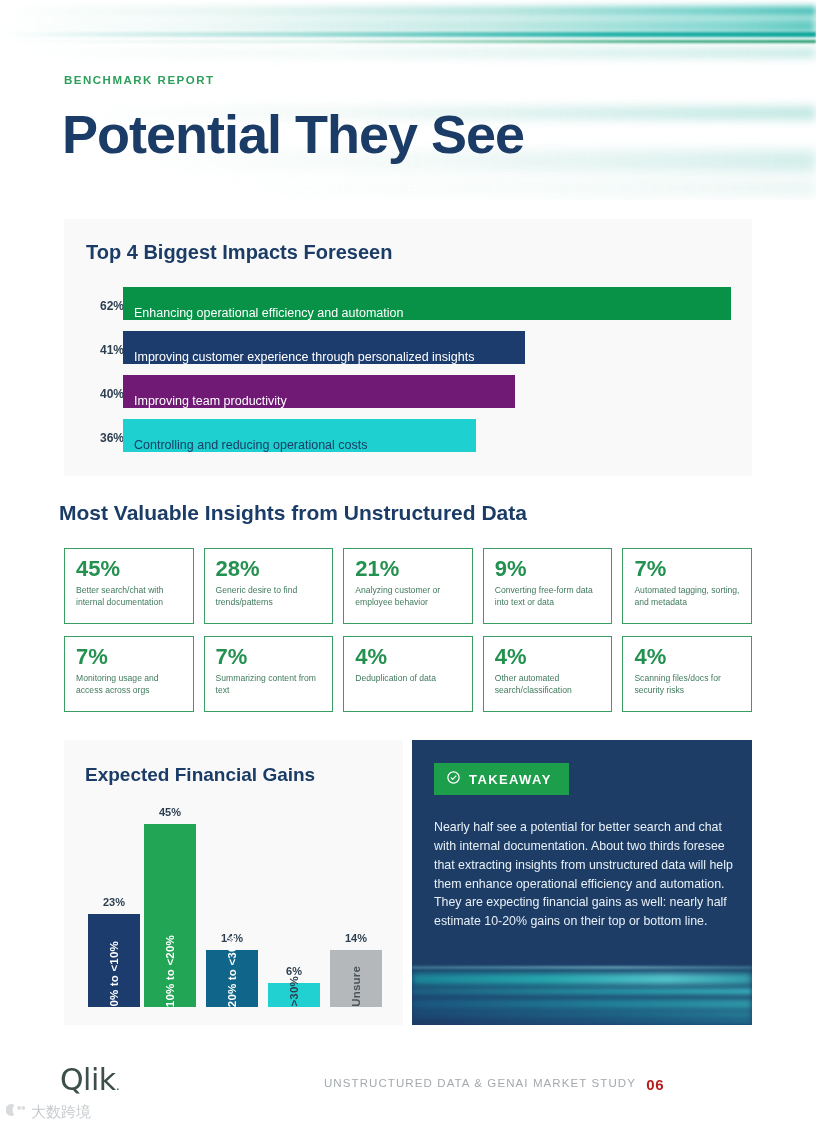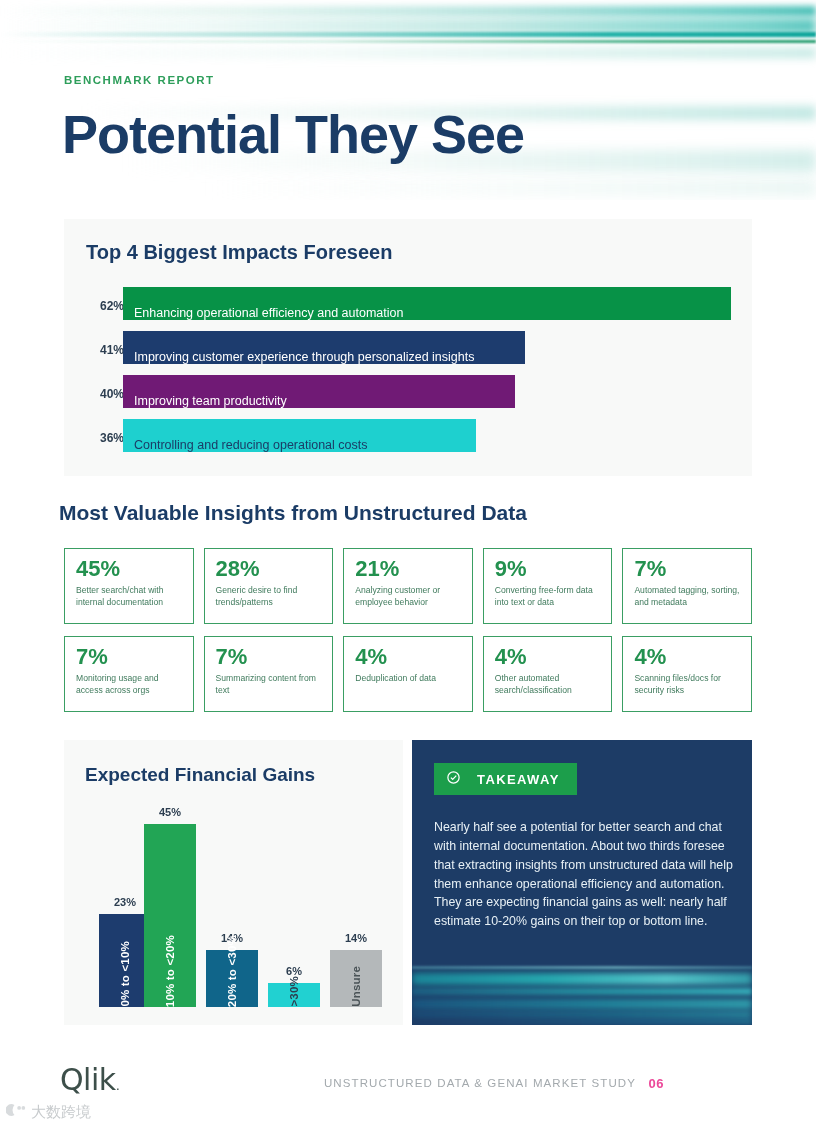--- a/index.html
+++ b/index.html
@@ -142,21 +142,21 @@
   .tk1 { bottom: 56px; height: 3px; background: linear-gradient(90deg, rgba(120,215,225,.35), rgba(150,230,235,.55) 60%, rgba(120,215,225,.3)); filter: blur(1px); }
   .tk2 { bottom: 40px; height: 12px; background: linear-gradient(90deg, rgba(26,160,170,.75), rgba(40,190,190,.85) 40%, rgba(90,215,215,.9) 75%, rgba(60,200,200,.7)); filter: blur(3px); }
   .tk3 { bottom: 30px; height: 7px;  background: linear-gradient(90deg, rgba(30,120,150,.6), rgba(40,170,180,.75) 50%, rgba(60,200,205,.8)); filter: blur(2px); }
   .tk4 { bottom: 16px; height: 10px; background: linear-gradient(90deg, rgba(25,110,150,.55), rgba(35,165,180,.7) 55%, rgba(55,195,200,.75)); filter: blur(3px); }
   .tk5 { bottom: 6px;  height: 8px;  background: linear-gradient(90deg, rgba(28,90,135,.5), rgba(30,140,165,.6) 60%, rgba(45,175,190,.65)); filter: blur(3px); }
   .tk6 { bottom: 0;    height: 6px;  background: linear-gradient(90deg, rgba(29,60,102,.9), rgba(30,100,140,.7) 70%, rgba(35,130,160,.6)); filter: blur(2px); }
 
   .tk-badge {
     position: absolute; left: 22px; top: 23px; height: 32px;
     background: #1c9e4b; color: #fff;
-    display: flex; align-items: center; gap: 16px;
+    display: flex; align-items: center; gap: 8px;
     padding: 0 17px 0 12px;
   }
   .tk-badge-text {
     font-size: 13px; font-weight: 700; letter-spacing: 1.4px;
   }
   .tk-body {
     position: absolute; left: 22px; top: 78px; width: 300px;
     font-size: 12.4px; line-height: 1.52; color: #e7f0f5;
   }
 
@@ -166,21 +166,21 @@
     font-size: 30px; color: #3d4f4a; letter-spacing: -0.5px;
     font-family: "DejaVu Sans", sans-serif; font-weight: 400;
   }
   .logo .q-dot { font-size: 13px; }
   .footer-text {
     position: absolute; right: 90px; top: 1077px;
     font-size: 11.5px; letter-spacing: 1.1px; color: #a3a9ad;
   }
   .footer-page {
     position: absolute; right: 62px; top: 1076px;
-    font-size: 13px; font-weight: 700; letter-spacing: .5px; color: #ec4899;
+    font-size: 15px; font-weight: 700; letter-spacing: .5px; color: #b91c1c;
   }
 
   
   .watermark {
     position: absolute; left: 6px; top: 1102px;
     display: flex; align-items: center; gap: 3px;
     opacity: .55;
   }
   .wm-text {
     font-size: 15px; font-weight: 400; color: #9aa0a4;
@@ -276,21 +276,21 @@
       </div>
       <div class="card">
         <div class="card-pct">4%</div>
         <div class="card-desc">Scanning files/docs for security risks</div>
       </div>
     </div>
 
   <section class="gains-panel">
     <div class="gains-title">Expected Financial Gains</div>
     <div class="gains-plot" id="gains-plot">
-        <div class="gbar-wrap" style="left: 19px; height: 207px;">
+        <div class="gbar-wrap" style="left: 8px; height: 207px;">
           <div class="gbar-value" style="bottom: 99.38px;">23%</div>
           <div class="gbar" style="height: 93.38px; background: rgb(29, 60, 110);">
             <span class="gbar-cat" style="color: rgb(255, 255, 255);">0% to &lt;10%</span>
           </div>
         </div>
         <div class="gbar-wrap" style="left: 64px; height: 207px;">
           <div class="gbar-value" style="bottom: 188.7px;">45%</div>
           <div class="gbar" style="height: 182.7px; background: rgb(34, 165, 85);">
             <span class="gbar-cat" style="color: rgb(255, 255, 255);">10% to &lt;20%</span>
           </div>

